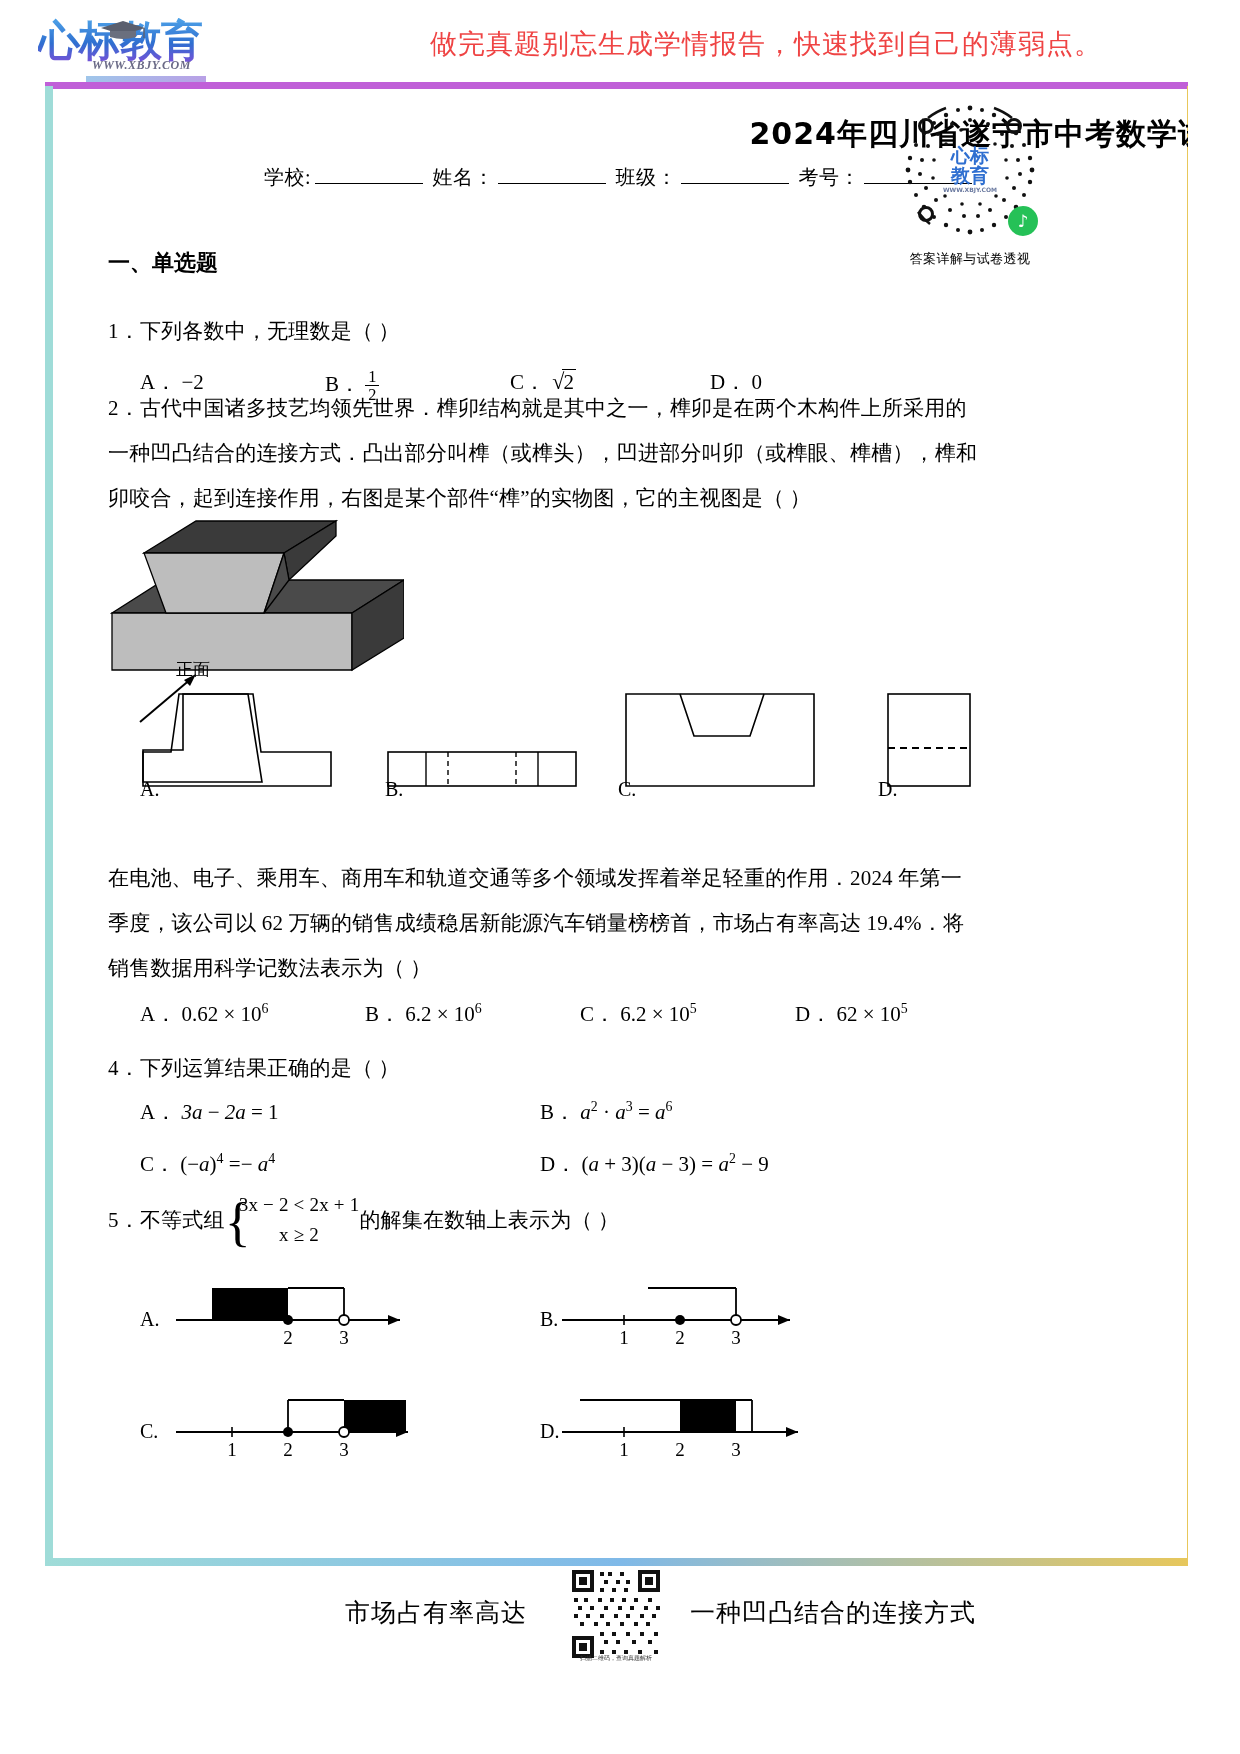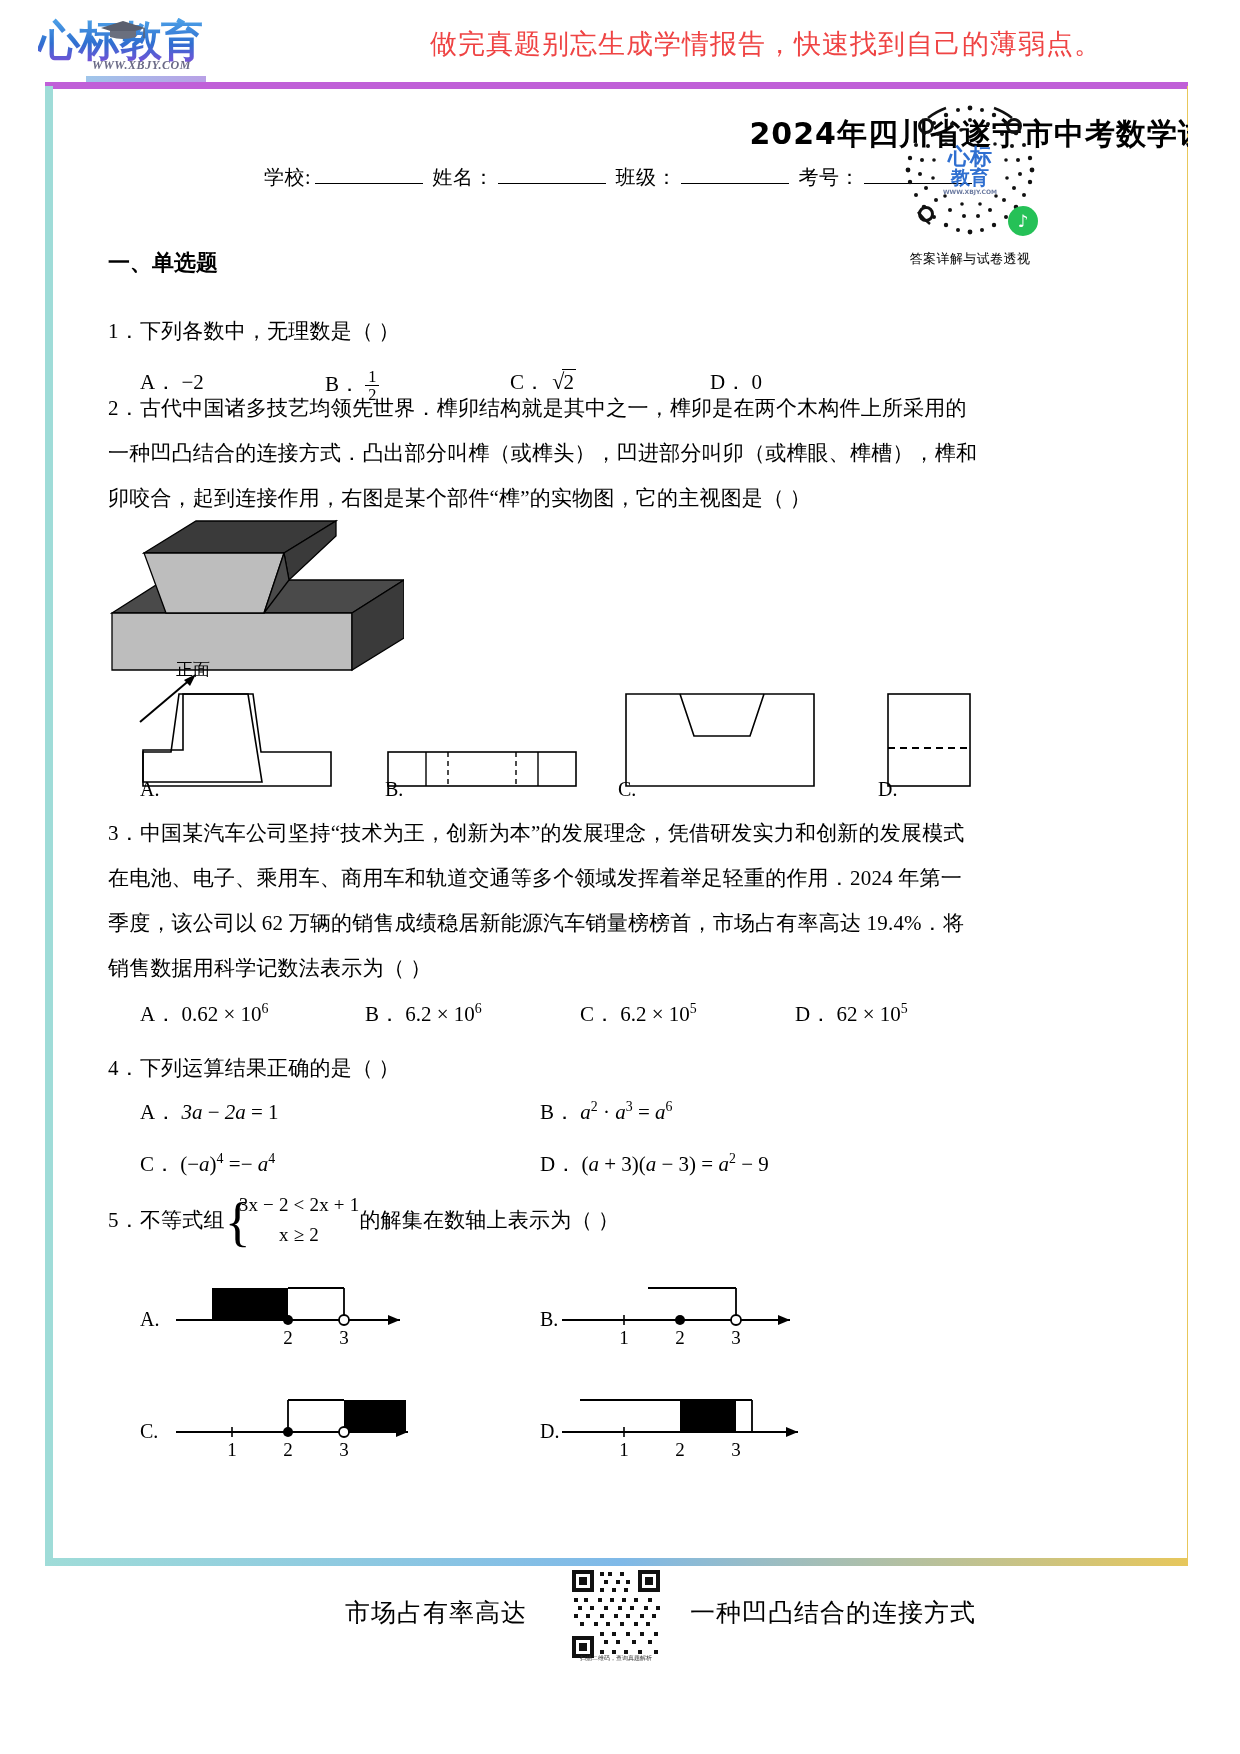--- a/index.html
+++ b/index.html
@@ -69,21 +69,21 @@
     position: absolute; right: 2px; bottom: 4px; width: 30px; height: 30px;
     border-radius: 50%; background: #25c157; color: #fff;
     font-family: "DejaVu Sans", sans-serif; font-size: 17px; font-weight: bold;
     display: flex; align-items: center; justify-content: center;
   }
   .qr-core {
     position: absolute; left: 34px; top: 36px; width: 72px; height: 68px;
     display: flex; flex-direction: column; align-items: center; justify-content: center;
     font-family: "DejaVu Sans", sans-serif; font-weight: bold; color: #2f6fd0; line-height: 1.05;
   }
-  .qr-core .l1 { font-size: 22px; }
+  .qr-core .l1 { font-size: 19px; }
   .qr-core .l2 { font-size: 19px; }
   .qr-core .l3 { font-size: 6px; color: #6b7aa0; margin-top: 1px; }
 
   
   .section-head {
     position: absolute; left: 108px; top: 248px;
     font-family: "DejaVu Sans", sans-serif; font-weight: bold; font-size: 22px; color: #000;
   }
   .q { position: absolute; left: 108px; font-size: 21px; color: #000; line-height: 46px; letter-spacing: .2px; }
   .opts { position: absolute; font-size: 21px; color: #000; }
@@ -312,23 +312,20 @@
   <div style="position:absolute; left:618px; top:778px; font-size:20px;">C.</div>
 
   <div class="fig" style="left:880px; top:690px;">
     <svg width="140" height="105" viewBox="0 0 140 105">
       <rect x="8" y="4" width="82" height="92" fill="none" stroke="#000" stroke-width="1.6"></rect>
       <line x1="8" y1="58" x2="90" y2="58" stroke="#000" stroke-width="2.2" stroke-dasharray="7,5"></line>
     </svg>
   </div>
   <div style="position:absolute; left:878px; top:778px; font-size:20px;">D.</div>
 
-  <div class="q" style="top:810px;">
-    <span>3．</span><span>中国某汽车公司坚持“技术为王，创新为本”的发展理念，凭借研发实力和创新的发展模式</span>
-  </div>
   <div class="q" style="top:855px;">
     <span>在电池、电子、乘用车、商用车和轨道交通等多个领域发挥着举足轻重的作用．2024 年第一</span>
   </div>
   <div class="q" style="top:900px;">
     <span>季度，该公司以 62 万辆的销售成绩稳居新能源汽车销量榜榜首，市场占有率高达 19.4%．将</span>
   </div>
   <div class="q" style="top:945px;">
     <span>销售数据用科学记数法表示为（        ）</span>
   </div>
   <div class="opts" style="left:140px; top:1000px; width:1000px; height:40px;">

